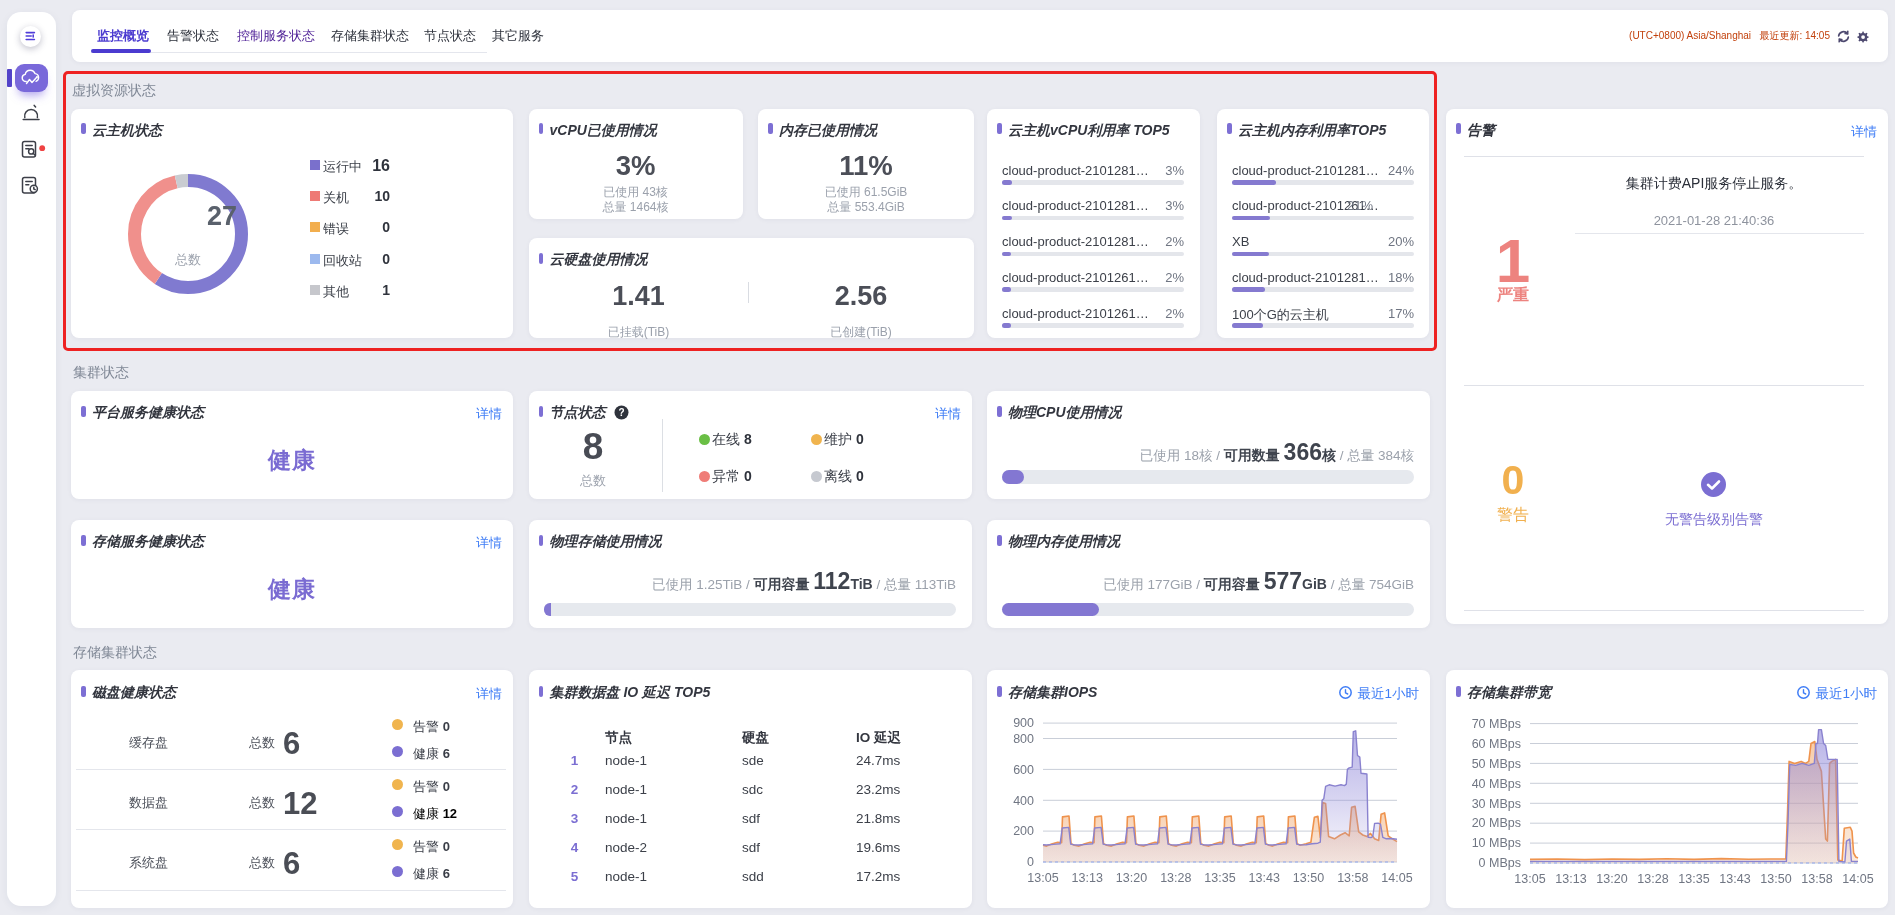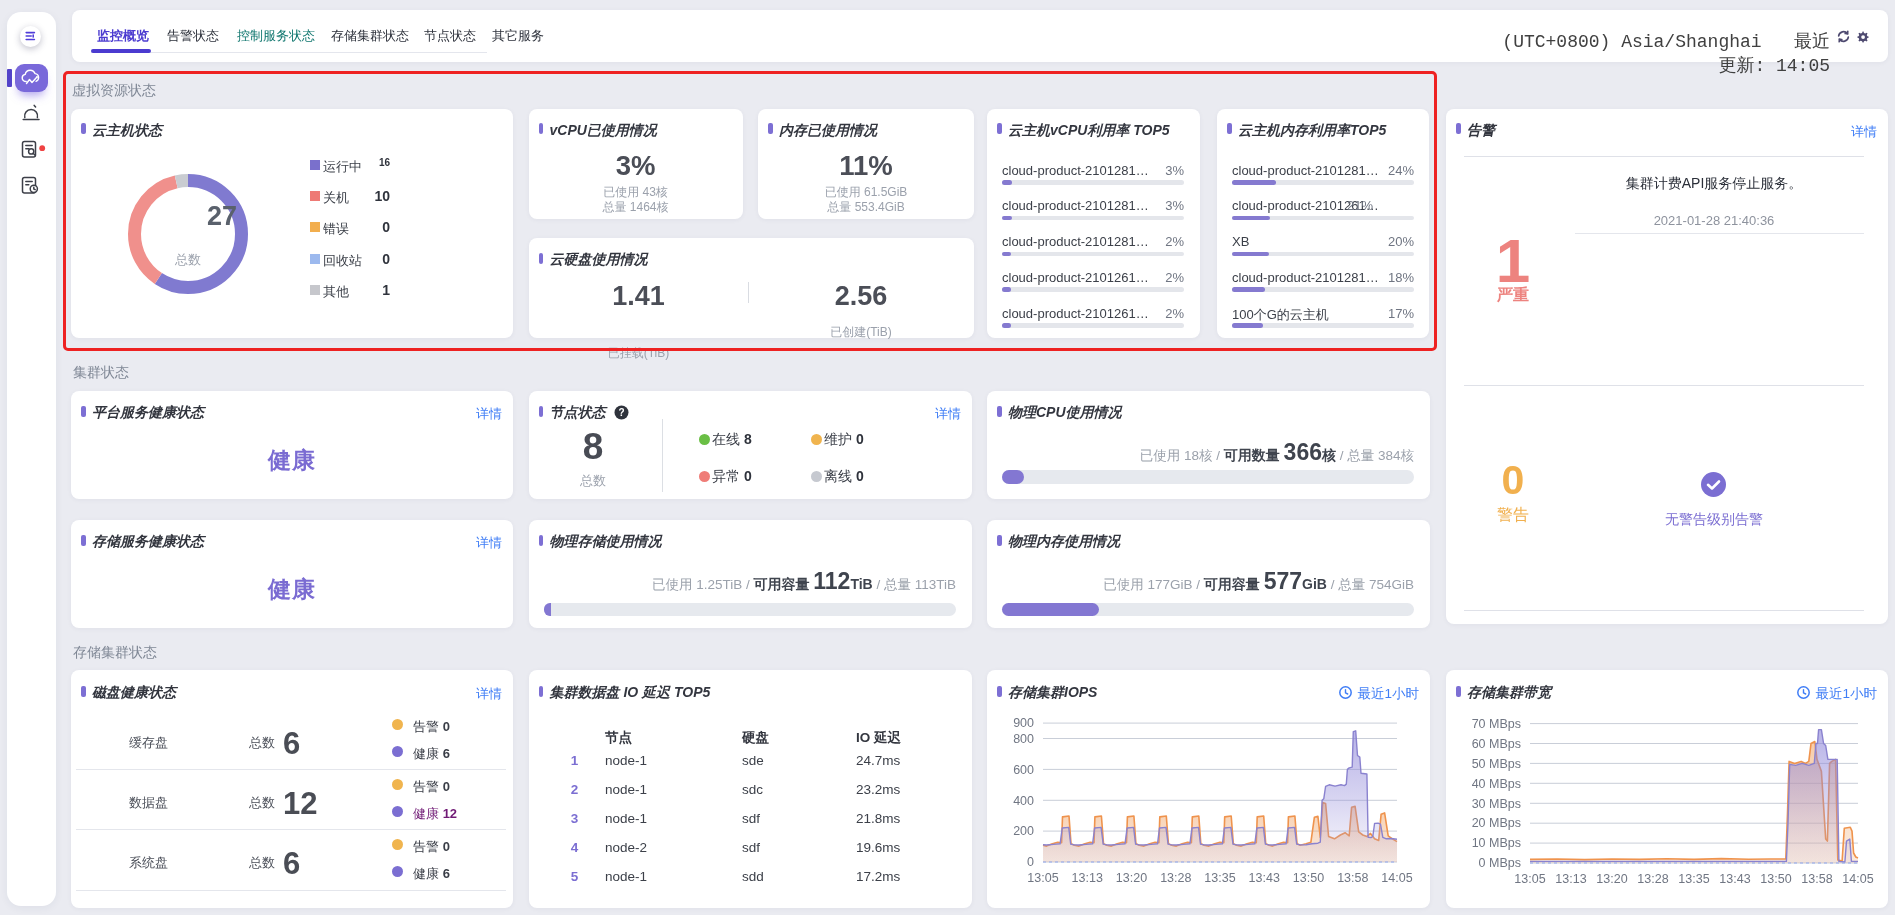--- a/index.html
+++ b/index.html
@@ -59,25 +59,25 @@
     <circle cx="13.8" cy="13.8" r="3.6" fill="#fff"></circle>
     <polyline points="13.8,12.2 13.8,14 15.2,14.6"></polyline>
   </g>
 </svg>
 
 <div class="abs" style="left:72px;top:10px;width:1816px;height:52px;background:#fff;border-radius:8px;box-shadow:0 1px 5px rgba(40,45,80,0.05);"></div>
 <div class="abs" style="left:91px;top:51.5px;width:396px;height:1px;background:#e4e6ed;"></div>
 <div class="abs" style="left:91px;top:49px;width:60px;height:3.5px;background:#4b3bd0;border-radius:2px;"></div>
 <div class="abs" style="left:97px;top:27px;font-size:13px;font-weight:700;color:#4b3bd0;">监控概览</div>
 <div class="abs" style="left:167px;top:27px;font-size:13px;font-weight:500;color:#2d313b;">告警状态</div>
-<div class="abs" style="left:237px;top:27px;font-size:13px;font-weight:500;color:#0f766e;">控制服务状态</div>
+<div class="abs" style="left:237px;top:27px;font-size:13px;font-weight:500;color:#4c1d95;">控制服务状态</div>
 <div class="abs" style="left:331px;top:27px;font-size:13px;font-weight:500;color:#2d313b;">存储集群状态</div>
 <div class="abs" style="left:424px;top:27px;font-size:13px;font-weight:500;color:#2d313b;">节点状态</div>
 <div class="abs" style="left:492px;top:27px;font-size:13px;font-weight:500;color:#2d313b;">其它服务</div>
-<div class="abs" style="left:1500px;top:28.5px;width:330px;text-align:right;font-size:18px;color:#404040;font-family:Liberation Mono, monospace;">(UTC+0800) Asia/Shanghai&nbsp;&nbsp;&nbsp;最近更新: 14:05</div>
+<div class="abs" style="left:1500px;top:28.5px;width:330px;text-align:right;font-size:10px;color:#c2410c;">(UTC+0800) Asia/Shanghai&nbsp;&nbsp;&nbsp;最近更新: 14:05</div>
 <svg class="abs" style="left:1836.5px;top:30px;" width="13" height="13" viewBox="0 0 14 14">
   <g fill="none" stroke="#4e4a70" stroke-width="1.8" stroke-linecap="round">
     <path d="M12.2 7.6 A5.3 5.3 0 0 1 2.8 10.1"></path>
     <path d="M1.8 6.4 A5.3 5.3 0 0 1 11.2 3.9"></path>
     <path d="M11.6 1.4 L11.4 4.1 L8.8 3.8" fill="none"></path>
     <path d="M2.4 12.6 L2.6 9.9 L5.2 10.2" fill="none"></path>
   </g>
 </svg>
 <svg class="abs" style="left:1856.5px;top:31px;" width="12" height="12" viewBox="0 0 14 14">
   <g fill="#4e4a70">
@@ -107,21 +107,21 @@
   <div class="abs" style="left:239px;top:51.5px;width:10px;height:10px;background:#7a70cc;"></div>
   <div class="abs" style="left:239px;top:82.5px;width:10px;height:10px;background:#ee7a75;"></div>
   <div class="abs" style="left:239px;top:113.5px;width:10px;height:10px;background:#f2ae4e;"></div>
   <div class="abs" style="left:239px;top:145px;width:10px;height:10px;background:#9cb9ee;"></div>
   <div class="abs" style="left:239px;top:176px;width:10px;height:10px;background:#c6c7cc;"></div>
   <div class="abs" style="left:252px;top:49.5px;font-size:13px;color:#3c4049;">运行中</div>
   <div class="abs" style="left:252px;top:80.5px;font-size:13px;color:#3c4049;">关机</div>
   <div class="abs" style="left:252px;top:111.5px;font-size:13px;color:#3c4049;">错误</div>
   <div class="abs" style="left:252px;top:143px;font-size:13px;color:#3c4049;">回收站</div>
   <div class="abs" style="left:252px;top:174px;font-size:13px;color:#3c4049;">其他</div>
-  <div class="abs" style="left:289px;top:48.5px;width:30px;text-align:right;font-size:10px;font-weight:700;color:#2f333c;">16</div>
+  <div class="abs" style="left:289px;top:48.5px;width:30px;text-align:right;font-size:16px;font-weight:700;color:#2f333c;">16</div>
   <div class="abs" style="left:289px;top:79.5px;width:30px;text-align:right;font-size:14px;font-weight:700;color:#2f333c;">10</div>
   <div class="abs" style="left:289px;top:110.5px;width:30px;text-align:right;font-size:14px;font-weight:700;color:#2f333c;">0</div>
   <div class="abs" style="left:289px;top:142px;width:30px;text-align:right;font-size:14px;font-weight:700;color:#2f333c;">0</div>
   <div class="abs" style="left:289px;top:173px;width:30px;text-align:right;font-size:14px;font-weight:700;color:#2f333c;">1</div>
 </div>
 
 <div class="card" style="left:528.5px;top:108.5px;width:214px;height:110.5px;">
   <span class="cbar"></span>
     <span class="ctitle">vCPU已使用情况</span>
   <div class="abs" style="left:0;top:41px;width:214px;text-align:center;font-size:27.5px;font-weight:700;color:#4b4e57;">3%</div>
@@ -134,21 +134,21 @@
   <div class="abs" style="left:0;top:41px;width:216px;text-align:center;font-size:27.5px;font-weight:700;color:#4b4e57;">11%</div>
   <div class="abs" style="left:0;top:76px;width:216px;text-align:center;font-size:12px;line-height:15.5px;color:#9ba1ac;">已使用 61.5GiB<br>总量 553.4GiB</div>
 </div>
 
 <div class="card" style="left:528.5px;top:238px;width:445.5px;height:100px;">
   <span class="cbar"></span>
     <span class="ctitle">云硬盘使用情况</span>
   <div class="abs" style="left:219.5px;top:43.5px;width:1px;height:21px;background:#d9dce2;"></div>
   <div class="abs" style="left:0;top:43px;width:220px;text-align:center;font-size:27px;font-weight:700;color:#4b4e57;">1.41</div>
   <div class="abs" style="left:220px;top:43px;width:225px;text-align:center;font-size:27px;font-weight:700;color:#4b4e57;">2.56</div>
-  <div class="abs" style="left:0;top:85.5px;width:220px;text-align:center;font-size:12px;color:#9ba1ac;margin-top:21px;">已挂载(TiB)</div>
+  <div class="abs" style="left:0;top:85.5px;width:220px;text-align:center;font-size:12px;color:#9ba1ac;">已挂载(TiB)</div>
   <div class="abs" style="left:220px;top:85.5px;width:225px;text-align:center;font-size:12px;color:#9ba1ac;">已创建(TiB)</div>
 </div>
 
 <div class="card" style="left:987px;top:108.5px;width:213px;height:229.5px;">
   <span class="cbar"></span>
     <span class="ctitle">云主机vCPU利用率 TOP5</span>
   <div class="abs" style="left:15px;top:54.0px;width:160px;white-space:nowrap;font-size:13px;color:#3c4049;">cloud-product-2101281…</div>
 <div class="abs" style="left:130px;top:54.0px;width:67px;text-align:right;font-size:13px;color:#6f7582;">3%</div>
 <div class="abs" style="left:15px;top:71.5px;width:182px;height:4.5px;border-radius:2.5px;background:#e4e6eb;"></div>
 <div class="abs" style="left:15px;top:71.5px;width:10px;height:4.5px;border-radius:2.5px;background:#857ad0;"></div>
@@ -290,21 +290,21 @@
   <div class="abs" style="left:212px;top:176px;font-size:31px;font-weight:700;color:#4a4d55;">6</div>
   <div class="abs" style="left:321px;top:49px;width:11px;height:11px;border-radius:50%;background:#f0b44e;"></div>
   <div class="abs" style="left:321px;top:76px;width:11px;height:11px;border-radius:50%;background:#7b6ed2;"></div>
   <div class="abs" style="left:321px;top:109px;width:11px;height:11px;border-radius:50%;background:#f0b44e;"></div>
   <div class="abs" style="left:321px;top:136px;width:11px;height:11px;border-radius:50%;background:#7b6ed2;"></div>
   <div class="abs" style="left:321px;top:169px;width:11px;height:11px;border-radius:50%;background:#f0b44e;"></div>
   <div class="abs" style="left:321px;top:196px;width:11px;height:11px;border-radius:50%;background:#7b6ed2;"></div>
   <div class="abs" style="left:342px;top:47.5px;font-size:13px;color:#3a3e47;">告警 <b>0</b></div>
   <div class="abs" style="left:342px;top:74.5px;font-size:13px;color:#3a3e47;">健康 <b>6</b></div>
   <div class="abs" style="left:342px;top:107.5px;font-size:13px;color:#3a3e47;">告警 <b>0</b></div>
-  <div class="abs" style="left:342px;top:134.5px;font-size:13px;color:#701a75;">健康 <b>12</b></div>
+  <div class="abs" style="left:342px;top:134.5px;font-size:13px;color:#000000;">健康 <b>12</b></div>
   <div class="abs" style="left:342px;top:167.5px;font-size:13px;color:#3a3e47;">告警 <b>0</b></div>
   <div class="abs" style="left:342px;top:194.5px;font-size:13px;color:#3a3e47;">健康 <b>6</b></div>
   <div class="abs" style="left:5px;top:99px;width:430px;height:1px;background:#e4e6ec;"></div>
   <div class="abs" style="left:5px;top:159px;width:430px;height:1px;background:#e4e6ec;"></div>
   <div class="abs" style="left:5px;top:219.5px;width:430px;height:1px;background:#e4e6ec;"></div>
 </div>
 
 <div class="card" style="left:528.5px;top:670px;width:443.5px;height:238px;">
   <span class="cbar" style="top:15.5px;"></span>
     <span class="ctitle" style="top:14px;">集群数据盘 IO 延迟 TOP5</span>

